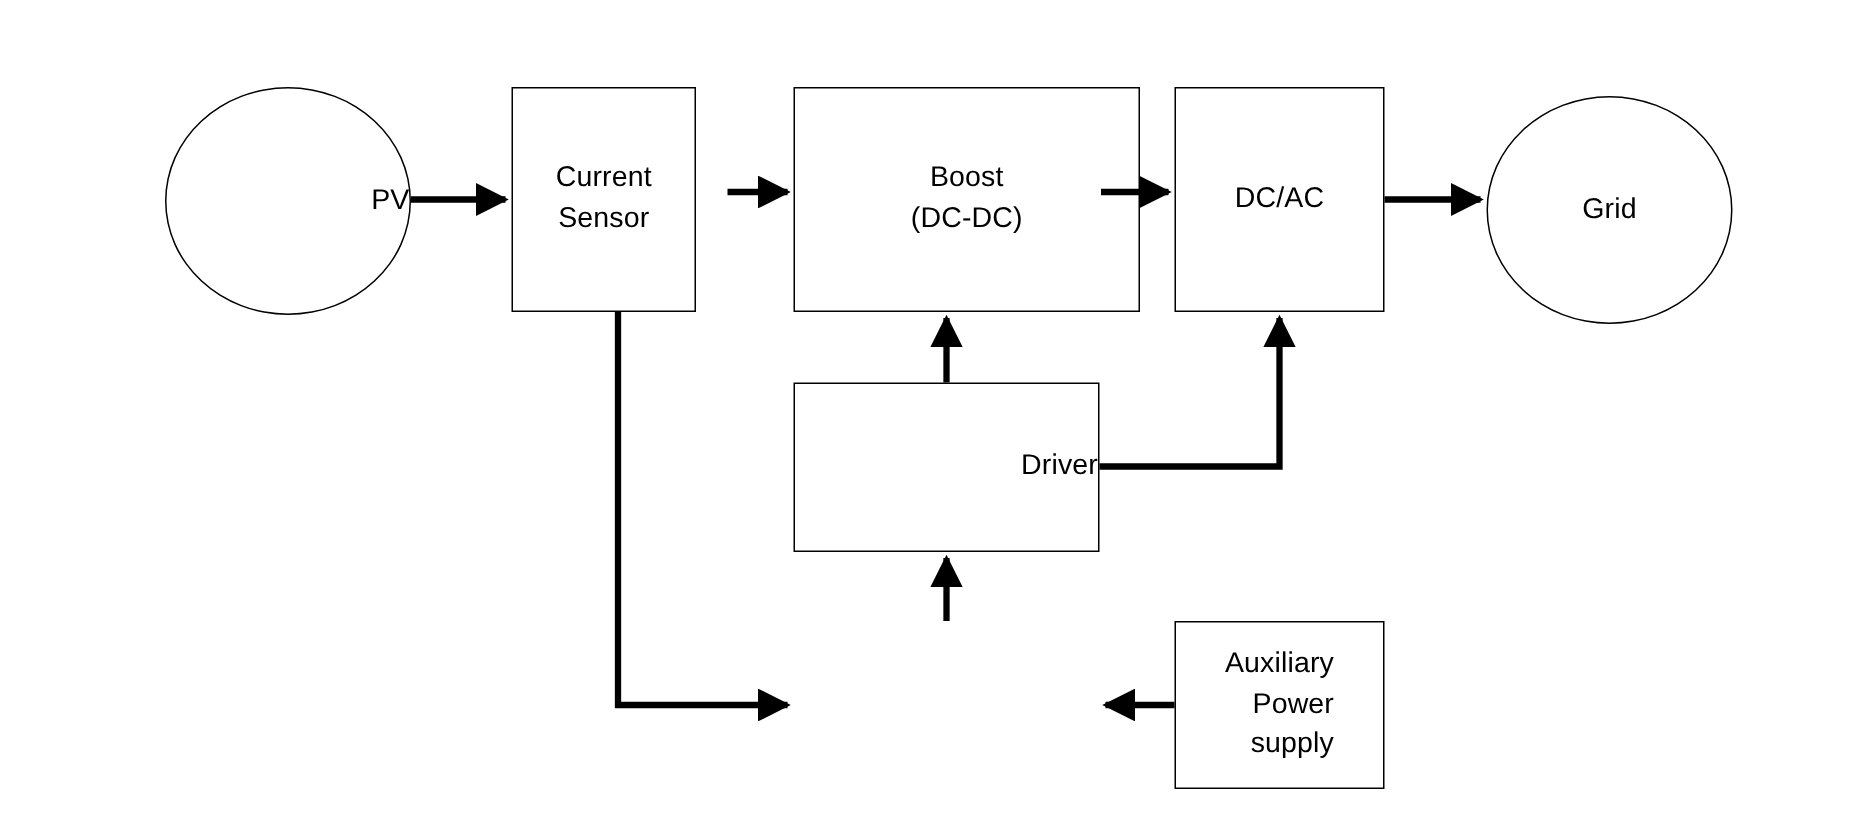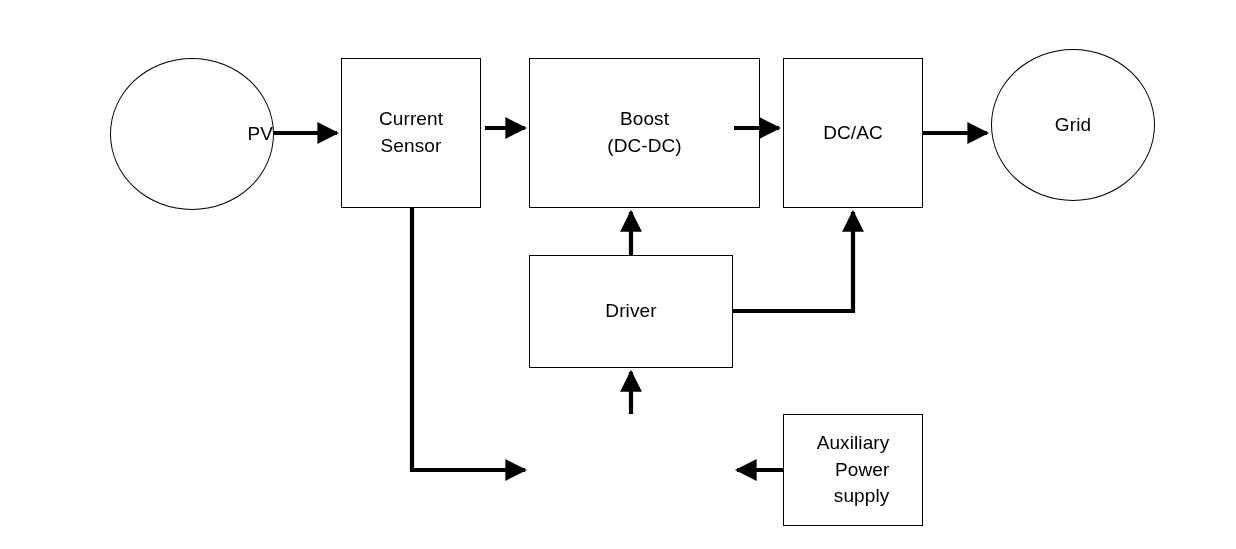--- a/index.html
+++ b/index.html
@@ -79,39 +79,39 @@
 
     <path d="M 412 208 L 412 470 L 525 470" fill="none" stroke="#000000" stroke-width="4.2" marker-end="url(#arrowhead)"></path>
 
     <line x1="783" y1="470" x2="737" y2="470" stroke="#000000" stroke-width="4.2" marker-end="url(#arrowhead)"></line>
   </svg>
 
   <div class="node ellipse" style="left: 110px; top: 58px; width: 164px; height: 152px; justify-content: flex-end;">
     <span class="label">PV</span>
   </div>
 
-  <div class="node box" style="left: 341px; top: 58px; width: 140px; height: 150px;">
+  <div class="node box" style="left: 341px; top: 58px; width: 123px; height: 150px;">
     <span class="label">Current
 Sensor</span>
   </div>
 
   <div class="node box" style="left: 529px; top: 58px; width: 231px; height: 150px;">
     <span class="label">Boost
 (DC-DC)</span>
   </div>
 
   <div class="node box" style="left: 783px; top: 58px; width: 140px; height: 150px;">
     <span class="label">DC/AC</span>
   </div>
 
-  <div class="node ellipse" style="left: 991px; top: 49px; width: 164px; height: 152px;">
+  <div class="node ellipse" style="left: 991px; top: 64px; width: 164px; height: 152px;">
     <span class="label">Grid</span>
   </div>
 
-  <div class="node box" style="left: 529px; top: 255px; width: 204px; height: 113px;">
+  <div class="node box" style="left: 529px; top: 255px; width: 204px; height: 113px; justify-content: flex-end;">
     <span class="label">Driver</span>
   </div>
 
 
   <div class="node box" style="left: 783px; top: 414px; width: 140px; height: 112px; text-align: right;">
     <span class="label">Auxiliary
 Power
 supply</span>
   </div>
 

